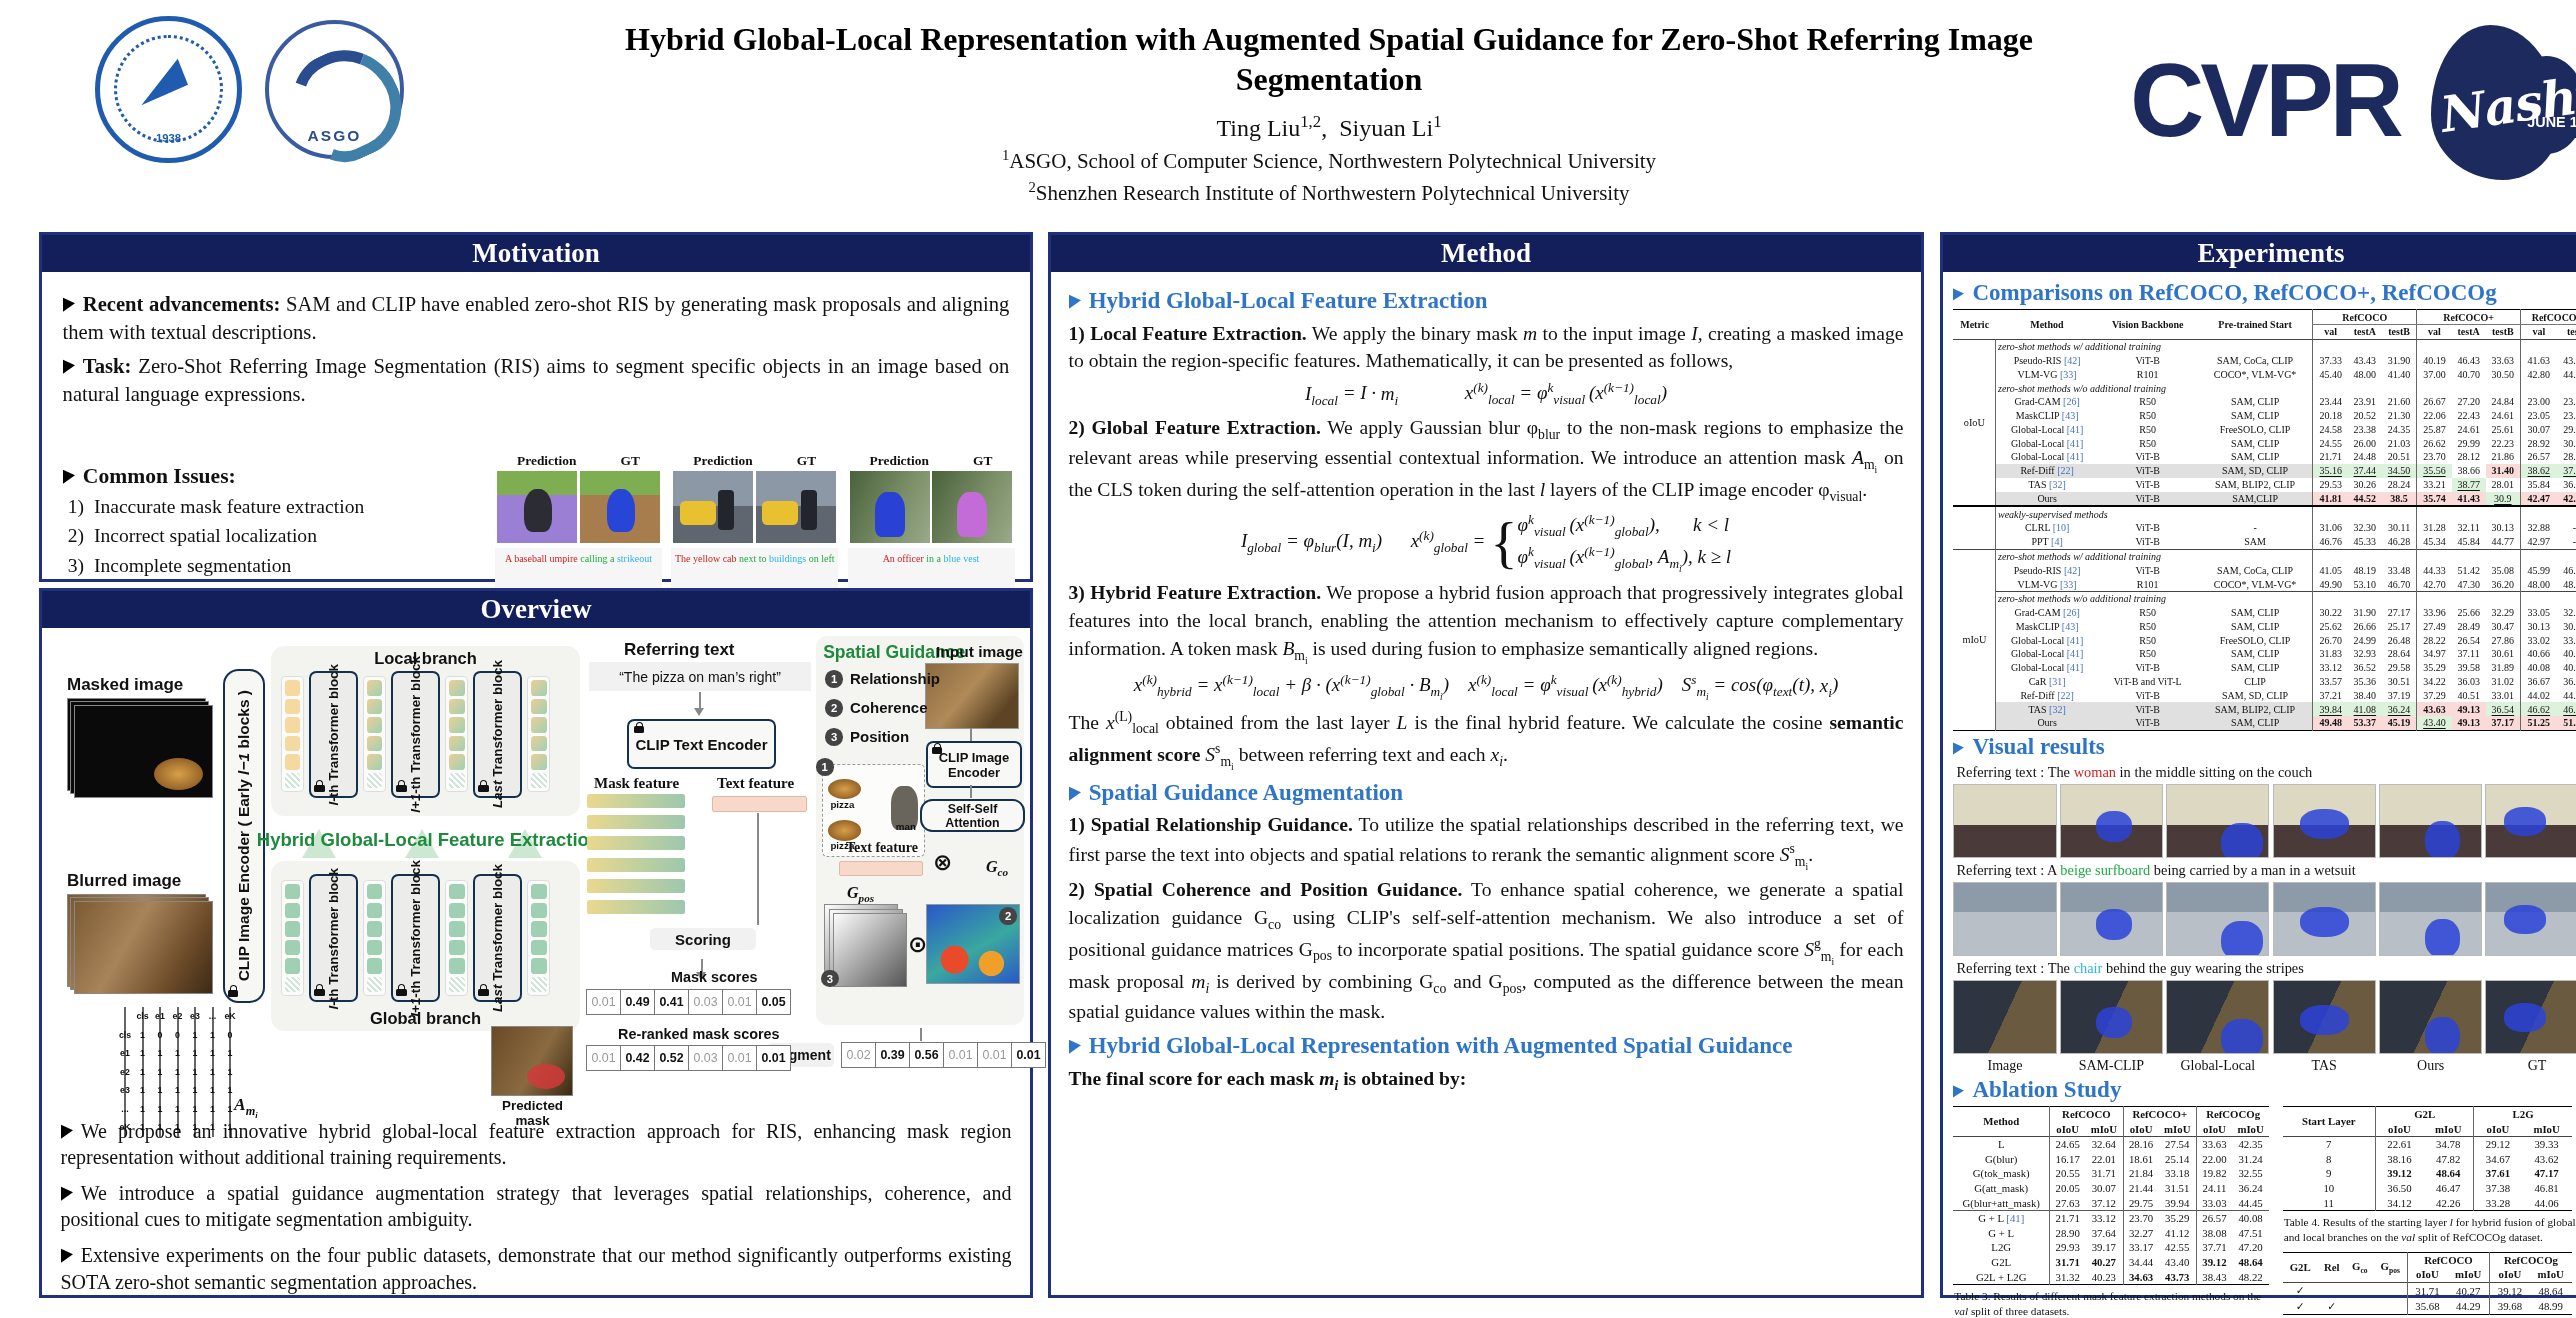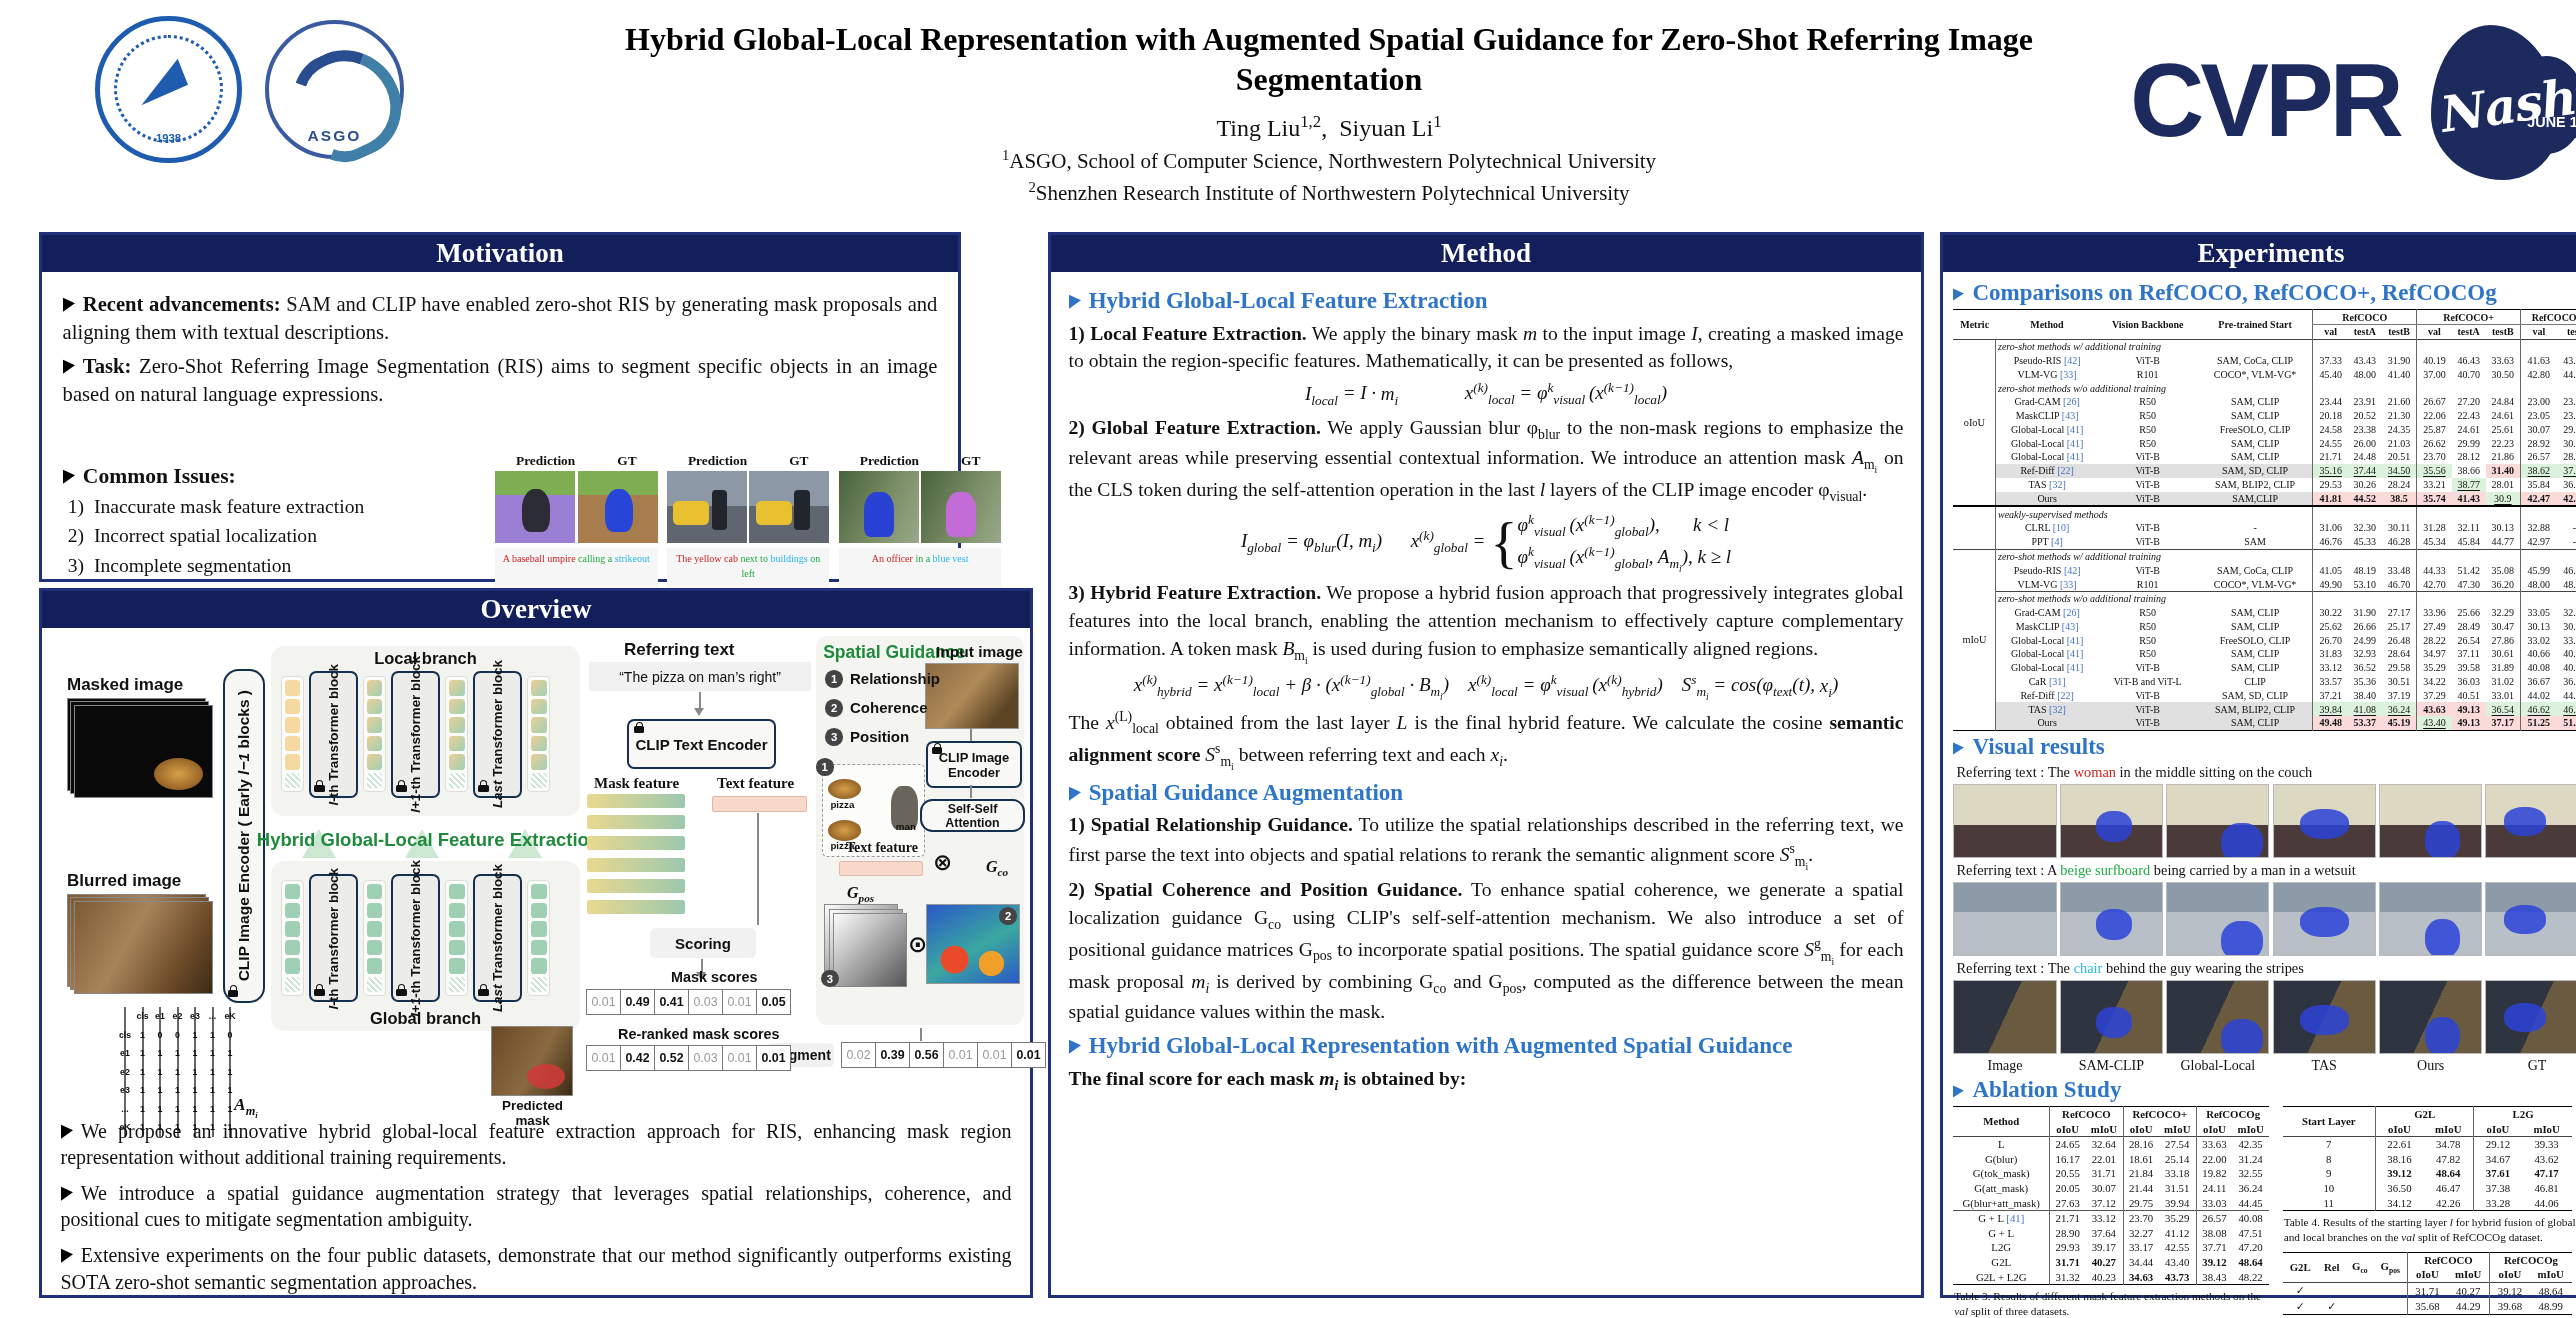--- a/index.html
+++ b/index.html
@@ -21,21 +21,21 @@
   .cvpr{position:absolute;left:2130px;top:20.6px;width:464px;height:170px;}
   .cvpr .word{position:absolute;left:0;top:21.6px;font:900 103px "Liberation Sans",sans-serif;color:#1c2a5e;letter-spacing:-4.1px;}
   .guitar{position:absolute;left:301px;top:4.1px;width:170px;height:162px;}
   .gbody{position:absolute;left:0;top:0;width:129px;height:155px;background:#1c2a5e;border-radius:46% 54% 44% 56%/58% 62% 38% 42%;}
   .gbody2{position:absolute;left:77px;top:31px;width:77px;height:98px;background:#1c2a5e;border-radius:50%;}
   .gneck{position:absolute;left:100px;top:81px;width:111px;height:32px;background:#1c2a5e;color:#fff;font:700 14.4px "Liberation Sans",sans-serif;display:flex;align-items:center;justify-content:center;white-space:nowrap;}
   .nash{position:absolute;left:9.3px;top:44px;color:#fff;font:italic 700 49px "DejaVu Serif",serif;transform:rotate(-8deg);letter-spacing:-1px;}
   
   .box{position:absolute;border:3.6px solid #20307a;background:#fff;box-sizing:border-box;}
   .box-head{height:37px;background:#131f5b;color:#fff;text-align:center;font-weight:700;font-size:27px;line-height:36px;font-family:"Liberation Serif",serif;}
-  #box-motivation{left:39px;top:232px;width:922px;height:350px;}
+  #box-motivation{left:39px;top:232px;width:994px;height:350px;}
   #box-overview{left:39px;top:588px;width:994px;height:710px;}
   #box-method{left:1048px;top:232px;width:876px;height:1066px;}
   #box-experiments{left:1940px;top:232px;width:662px;height:1066px;}
   .tri{display:inline-block;width:0;height:0;border-left:12.4px solid #000;border-top:7.2px solid transparent;border-bottom:7.2px solid transparent;margin-right:8.2px;transform:skewY(-6deg);}
   .tri.blue{border-left-color:#2e75c9;}
   
   .mot-body{position:absolute;left:0;right:0;top:37px;bottom:0;padding:12.4px 20.6px;box-sizing:border-box;}
   .mot-p{font-size:20.6px;line-height:1.38;text-align:justify;margin:5.2px 0;}
   .issues{position:absolute;left:20.6px;top:192px;width:428px;}
   .issues-title{font-size:21.6px;font-weight:700;margin-bottom:7.2px;}
@@ -448,21 +448,21 @@
       <div class="featbars">
         <span class="fbar"></span>
           <span class="fbar"></span>
           <span class="fbar"></span>
           <span class="fbar"></span>
           <span class="fbar"></span>
           <span class="fbar"></span>
       </div>
       <div class="tfeat" style="left:670px;top:168px"></div>
       <div class="conn" style="left:715px;top:185px;width:1.5px;height:112px"></div>
-      <div class="gbox" style="left:608px;top:300px;width:106px;height:30px">
+      <div class="gbox" style="left:608px;top:300px;width:106px;height:22px">
           <span>Scoring</span>
         </div>
       <div class="conn" style="left:659px;top:331px;width:1.5px;height:14.4px"></div>
         <div class="arrd" style="left:654px;top:344px"></div>
       <div class="ov-lab" style="left:629px;top:341px;font-size:14.4px">Mask scores</div>
       <div class="score-row" style="left:545px;top:361px">
           <div class="score-cell dim">0.01</div>
           <div class="score-cell">0.49</div>
           <div class="score-cell">0.41</div>
           <div class="score-cell dim">0.03</div>

